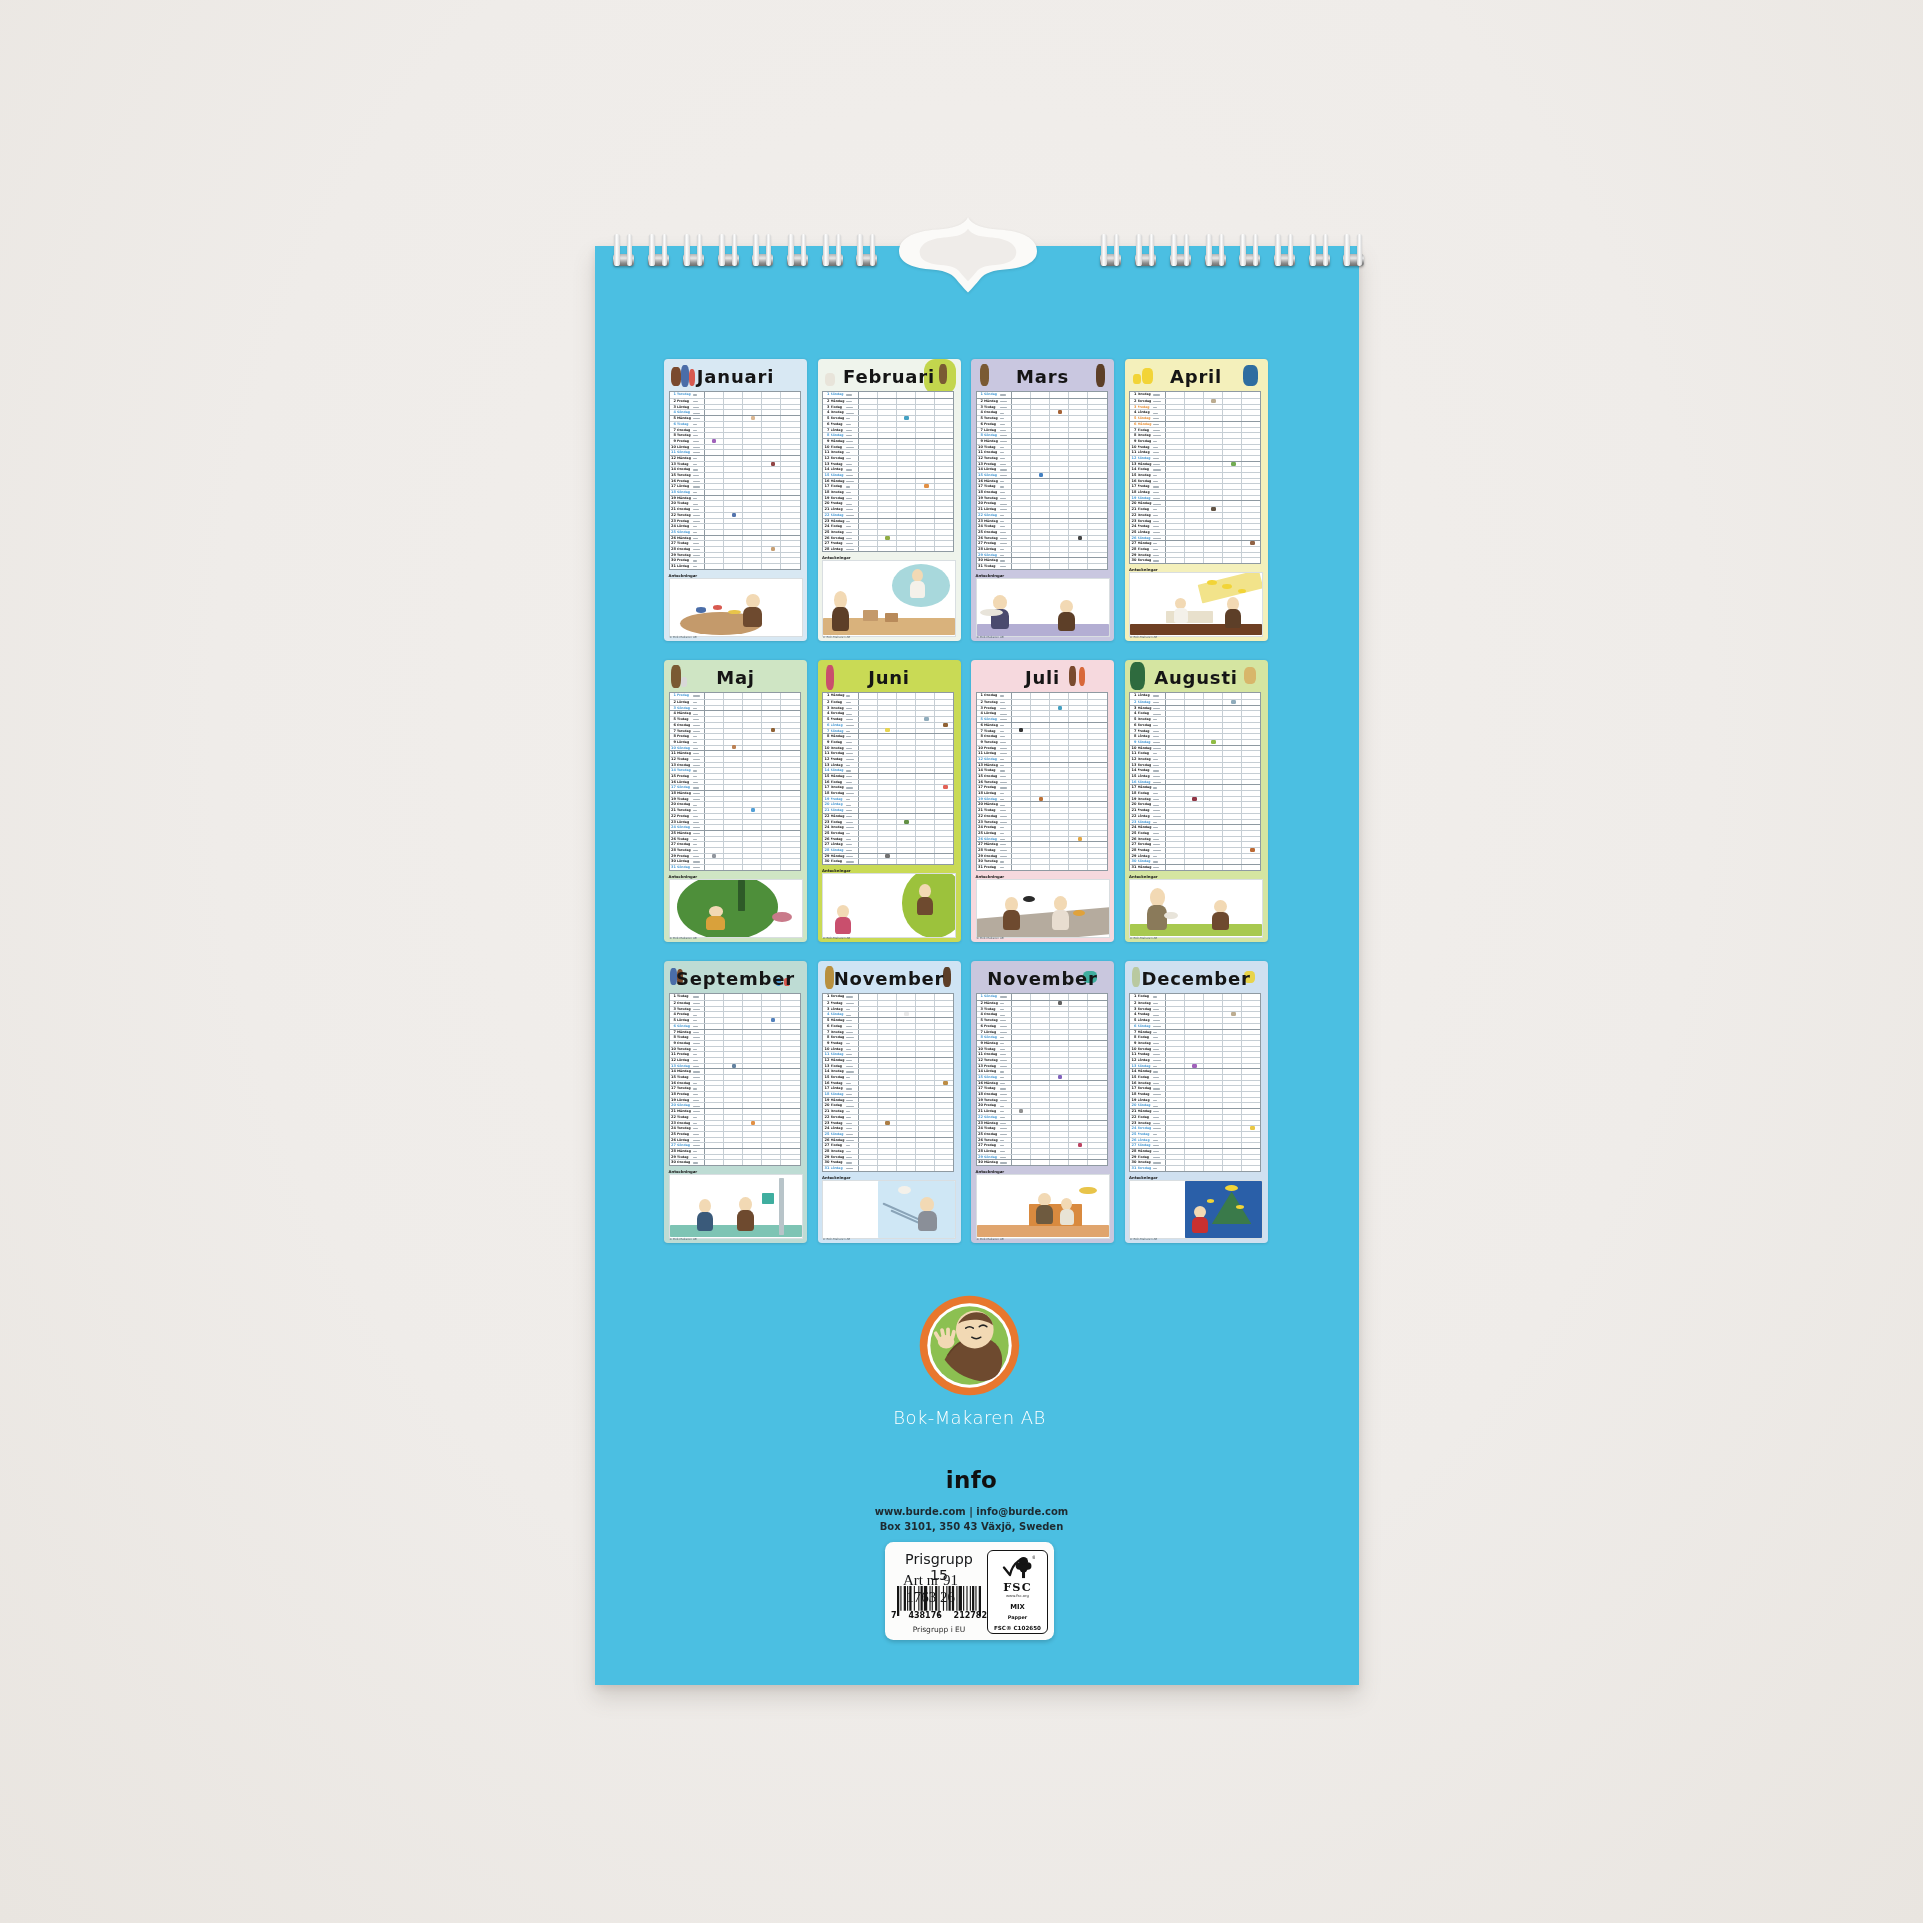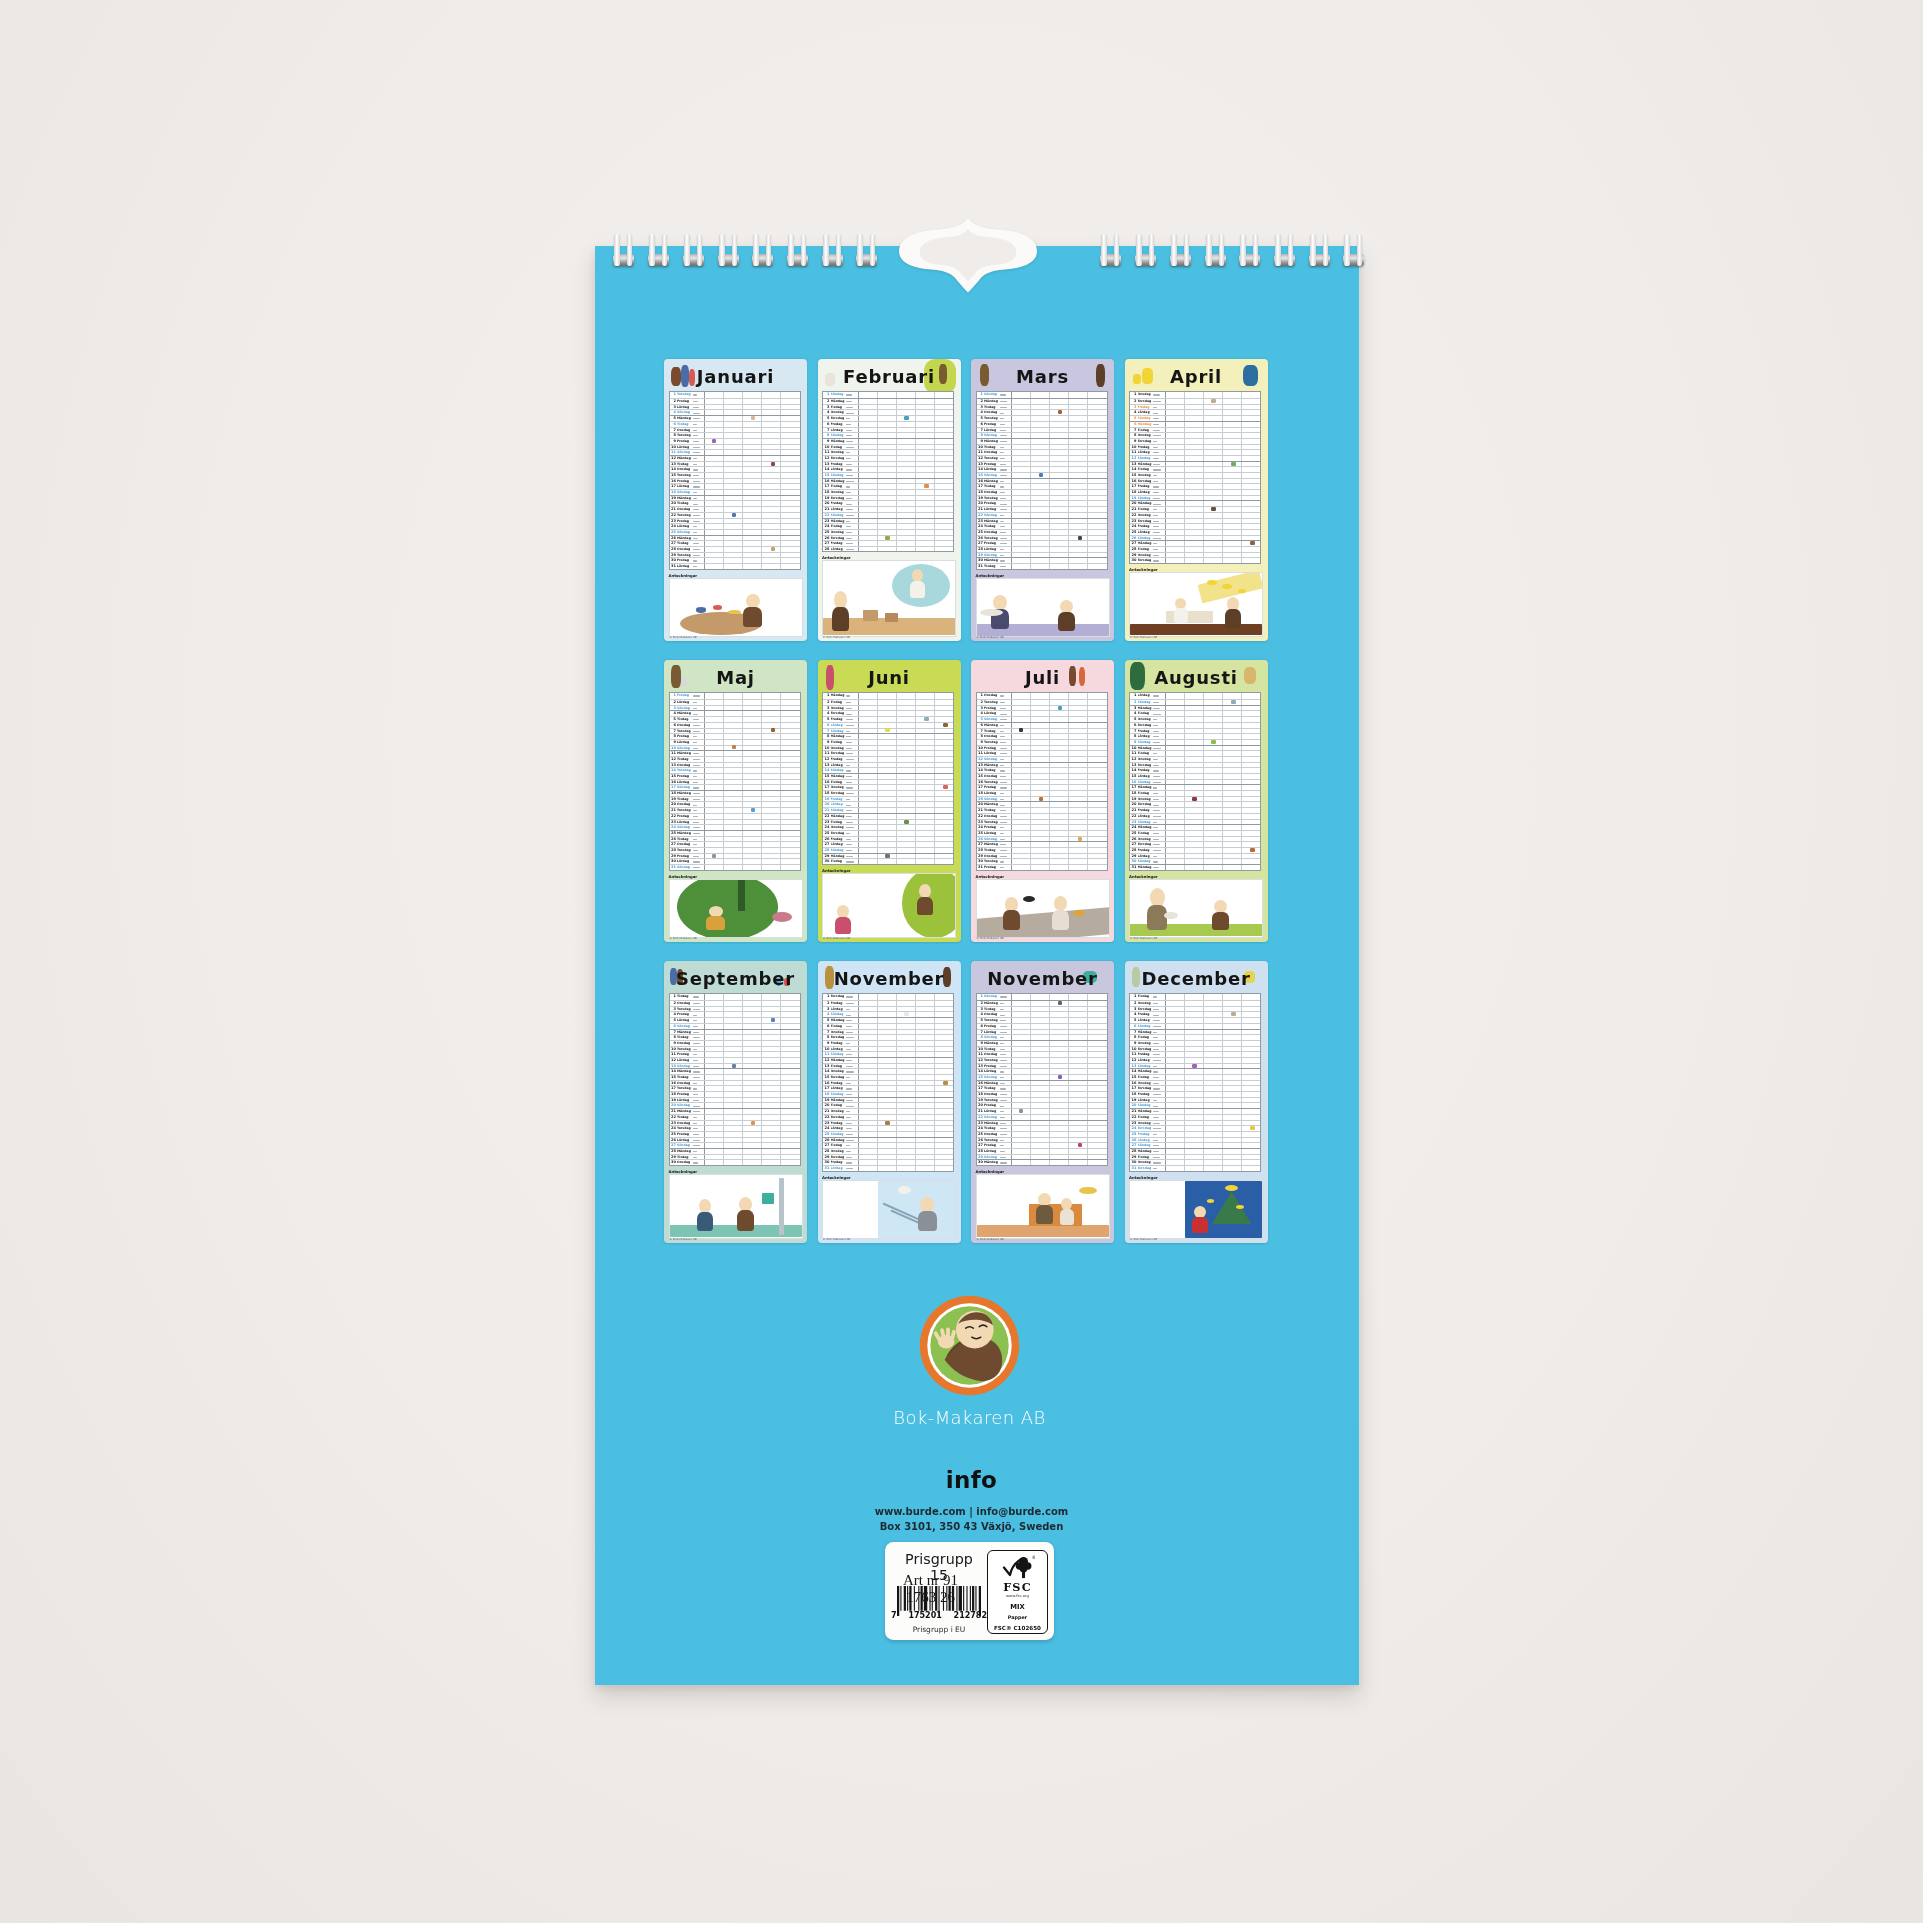--- a/index.html
+++ b/index.html
@@ -4965,21 +4965,21 @@
         <rect x="55" y="0" width="3" height="33" fill="#141414"></rect>
         <rect x="59" y="0" width="1" height="33" fill="#141414"></rect>
         <rect x="62" y="0" width="1" height="33" fill="#141414"></rect>
         <rect x="65" y="0" width="1" height="33" fill="#141414"></rect>
         <rect x="67" y="0" width="2" height="33" fill="#141414"></rect>
         <rect x="70" y="0" width="1" height="33" fill="#141414"></rect>
         <rect x="73" y="0" width="2" height="40" fill="#141414"></rect>
       </svg>
     <div class="bdigits">
       <span>7</span>
-      <span>175201</span>
+      <span>438176</span>
       <span>212782</span>
     </div>
     <div class="madein">Prisgrupp i EU</div>
     <div class="fsc">
       <svg class="tree" width="35" height="25.6" viewBox="0 0 46 34">
         <path d="M5 18 L13 28 Q16 13 28 7" fill="none" stroke="#141414" stroke-width="3" stroke-linecap="round" stroke-linejoin="round"></path>
         <circle cx="31" cy="10" r="6" fill="#141414"></circle>
         <circle cx="25.5" cy="16" r="5" fill="#141414"></circle>
         <circle cx="36.5" cy="16" r="5" fill="#141414"></circle>
         <circle cx="31" cy="19" r="5.5" fill="#141414"></circle>

